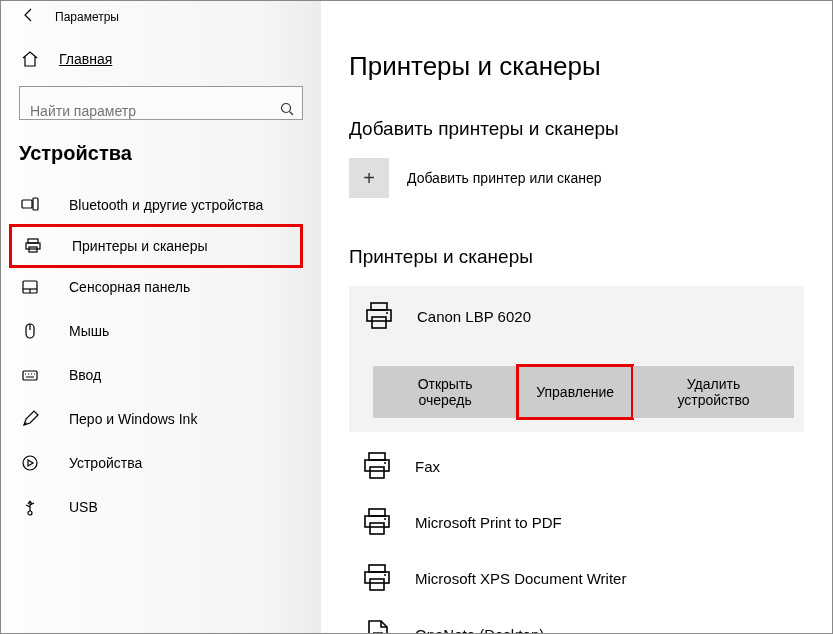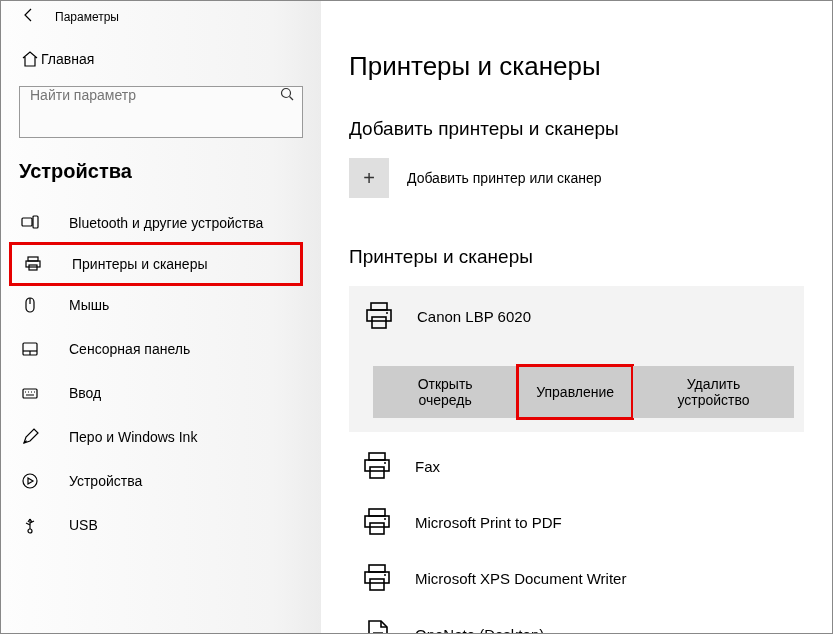--- a/index.html
+++ b/index.html
@@ -30,34 +30,35 @@
     display: flex;
     align-items: center;
     gap: 18px;
     padding: 6px 18px 14px 20px;
   }
   .titlebar .back { font-size: 16px; line-height: 1; cursor: pointer; }
   .titlebar .title { font-size: 12px; }
   .home-row {
     display: flex;
     align-items: center;
-    gap: 0;
+    gap: 18px;
     padding: 10px 18px 10px 20px;
     cursor: pointer;
+    text-decoration: underline;
   }
   .home-row .icon, .nav-item .icon { width: 20px; text-align: center; font-size: 16px; }
   .home-row .label, .nav-item .label { font-size: 14px; }
   .search-wrap { padding: 8px 18px 14px 18px; }
   .search {
     width: 100%;
-    height: 52px;
+    height: 34px;
     border: 1px solid #999;
     background: #fbfbfb;
     display: flex;
-    align-items: flex-start;
+    align-items: flex-end;
     padding: 0 8px 0 10px;
   }
   .search input {
     flex: 1;
     border: none;
     background: transparent;
     outline: none;
     font-size: 14px;
     font-family: inherit;
     color: #666;
@@ -204,36 +205,36 @@
               <rect x="2" y="6" width="14" height="6" stroke="#000" stroke-width="1.2" fill="none"></rect>
               <rect x="5" y="10" width="8" height="5" stroke="#000" stroke-width="1.2" fill="none"></rect>
             </svg>
         </span>
         <span class="label">Принтеры и сканеры</span>
       </div>
 
       <div class="nav-item">
         <span class="icon">
           <svg width="18" height="18" viewBox="0 0 18 18">
-              <rect x="5" y="2" width="8" height="14" rx="4" stroke="#000" stroke-width="1.2" fill="none"></rect>
-              <line x1="9" y1="2" x2="9" y2="8" stroke="#000" stroke-width="1.2"></line>
-            </svg>
-        </span>
-        <span class="label">Мышь</span>
-      </div>
-
-      <div class="nav-item">
-        <span class="icon">
-          <svg width="18" height="18" viewBox="0 0 18 18">
               <rect x="2" y="3" width="14" height="12" rx="1" stroke="#000" stroke-width="1.2" fill="none"></rect>
               <line x1="2" y1="11" x2="16" y2="11" stroke="#000" stroke-width="1.2"></line>
               <line x1="9" y1="11" x2="9" y2="15" stroke="#000" stroke-width="1.2"></line>
             </svg>
         </span>
         <span class="label">Сенсорная панель</span>
+      </div>
+
+      <div class="nav-item">
+        <span class="icon">
+          <svg width="18" height="18" viewBox="0 0 18 18">
+              <rect x="5" y="2" width="8" height="14" rx="4" stroke="#000" stroke-width="1.2" fill="none"></rect>
+              <line x1="9" y1="2" x2="9" y2="8" stroke="#000" stroke-width="1.2"></line>
+            </svg>
+        </span>
+        <span class="label">Мышь</span>
       </div>
 
       <div class="nav-item">
         <span class="icon">
           <svg width="18" height="18" viewBox="0 0 18 18">
               <rect x="2" y="5" width="14" height="9" rx="1" stroke="#000" stroke-width="1.2" fill="none"></rect>
               <line x1="4" y1="8" x2="5" y2="8" stroke="#000"></line>
               <line x1="7" y1="8" x2="8" y2="8" stroke="#000"></line>
               <line x1="10" y1="8" x2="11" y2="8" stroke="#000"></line>
               <line x1="13" y1="8" x2="14" y2="8" stroke="#000"></line>

